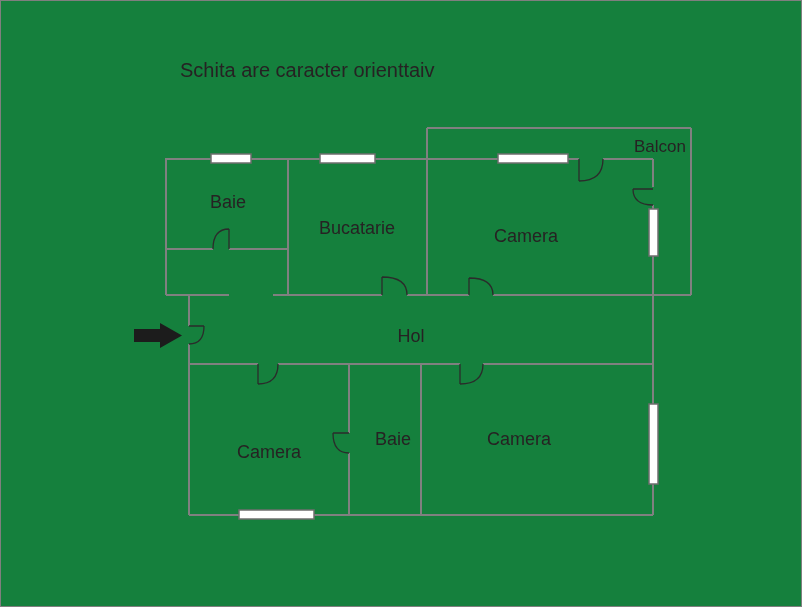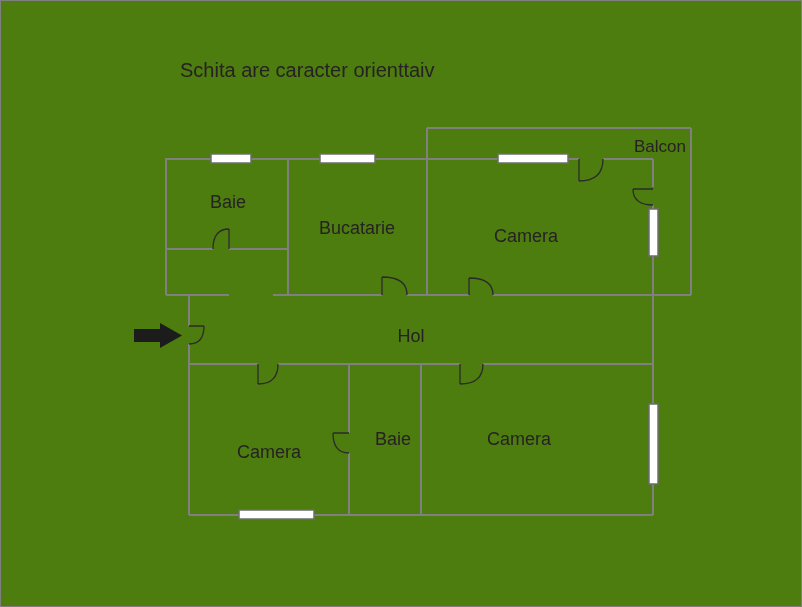--- a/index.html
+++ b/index.html
@@ -7,21 +7,21 @@
     padding: 0;
     background: #ffffff;
     font-family: "Liberation Sans", sans-serif;
   }
   .canvas {
     position: relative;
     width: 802px;
     height: 607px;
     box-sizing: border-box;
     border: 1px solid #7f7f7f;
-    background: #4d7c0f;
+    background: #15803d;
     overflow: hidden;
   }
   svg text {
     fill: #262223;
     font-family: "Liberation Sans", sans-serif;
   }
   .room-label { font-size: 18px; }
   .room-label-small { font-size: 17px; }
   .plan-title { font-size: 20px; }
 </style>

